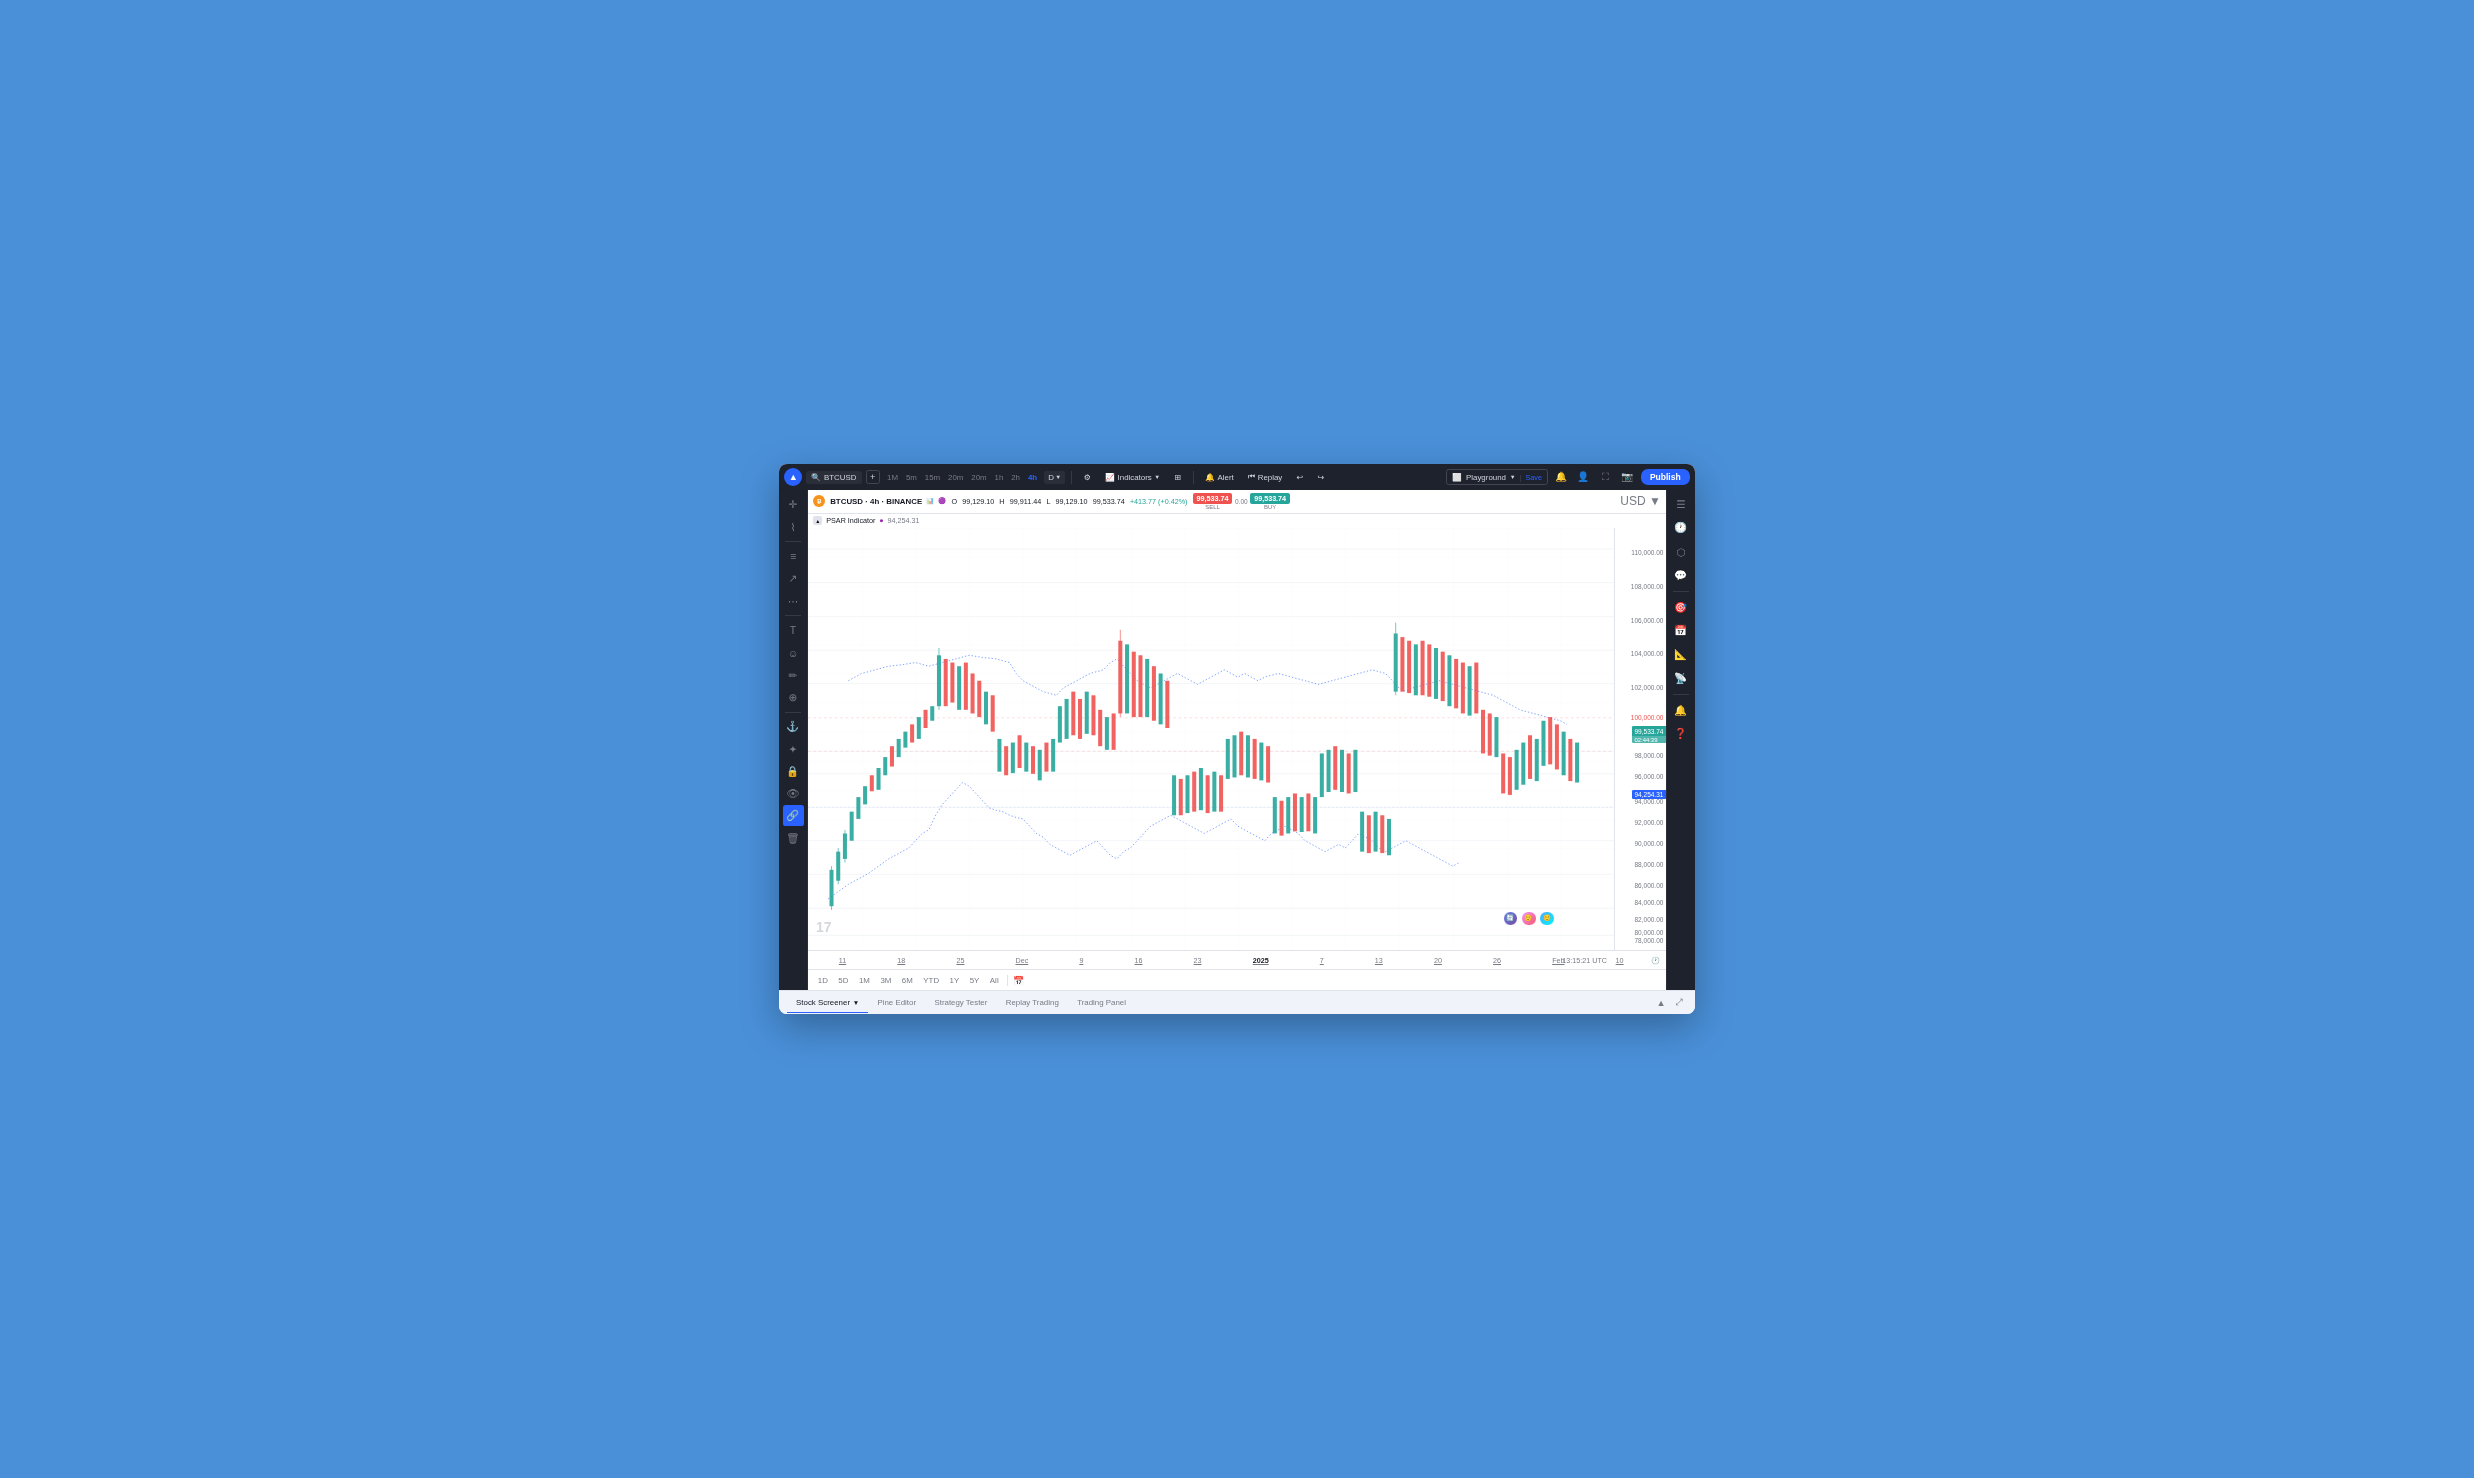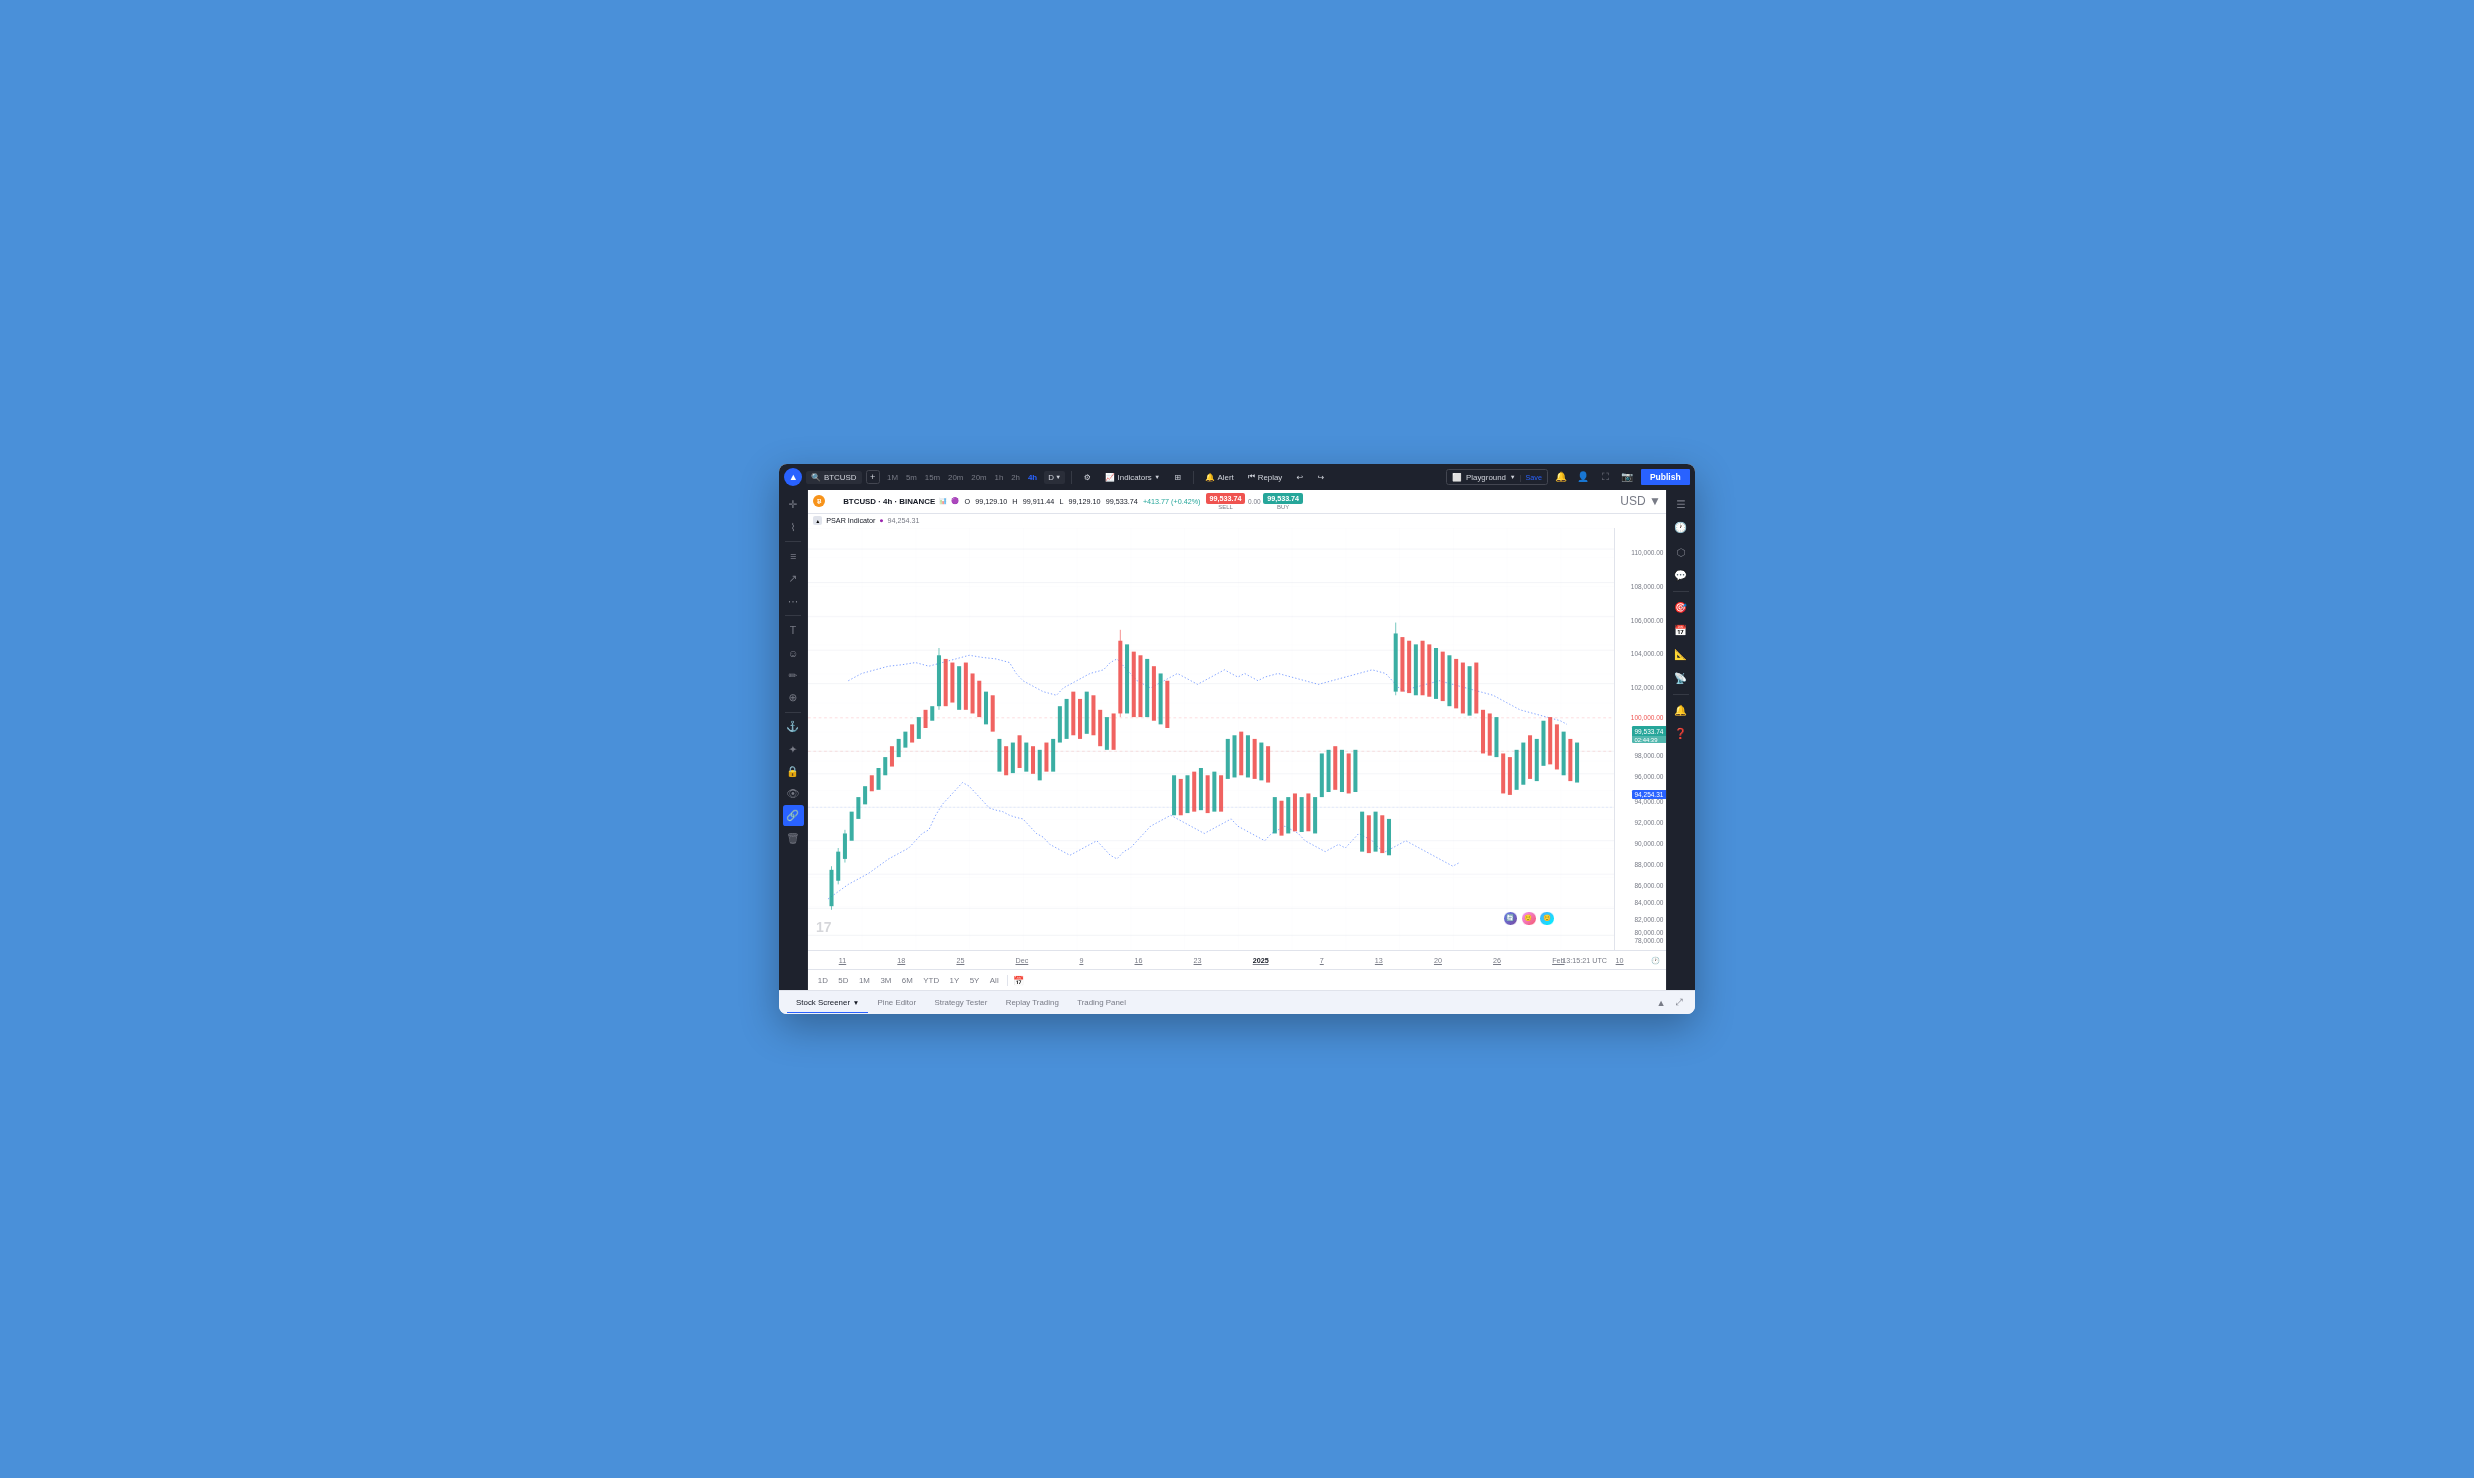--- a/index.html
+++ b/index.html
@@ -95,21 +95,21 @@
       color: #d1d4dc;
       font-size: 7.9px;
       cursor: pointer;
     }
     .playground-save .pg-label { color: #d1d4dc; }
     .playground-save .save-label { color: #2962ff; font-size: 7.2px; }
     .publish-btn {
       background: #2962ff;
       color: white;
       border: none;
-      border-radius: 1px;
+      border-radius: 7px;
       padding: 3.3px 9.2px;
       font-size: 8.5px;
       font-weight: 600;
       cursor: pointer;
     }
     .topbar-icon-btn {
       width: 18.3px; height: 18.3px;
       display: flex; align-items: center; justify-content: center;
       color: #787b86;
       font-size: 9.8px;
@@ -171,21 +171,20 @@
       background: #f7931a;
       border-radius: 50%;
       display: flex; align-items: center; justify-content: center;
       color: white; font-size: 5.9px; font-weight: bold;
     }
     .symbol-info {
       display: flex; align-items: center; gap: 3.9px;
       font-size: 7.9px;
       color: #131722;
       font-weight: 600;
-      margin-left: 13px;
     }
     .ohlc-info {
       display: flex; gap: 5.2px;
       font-size: 7.2px;
       color: #787b86;
     }
     .ohlc-info span { color: #131722; }
     .change-positive { color: #26a69a !important; font-weight: 500; }
     .price-badge {
       padding: 1.3px 3.9px;

